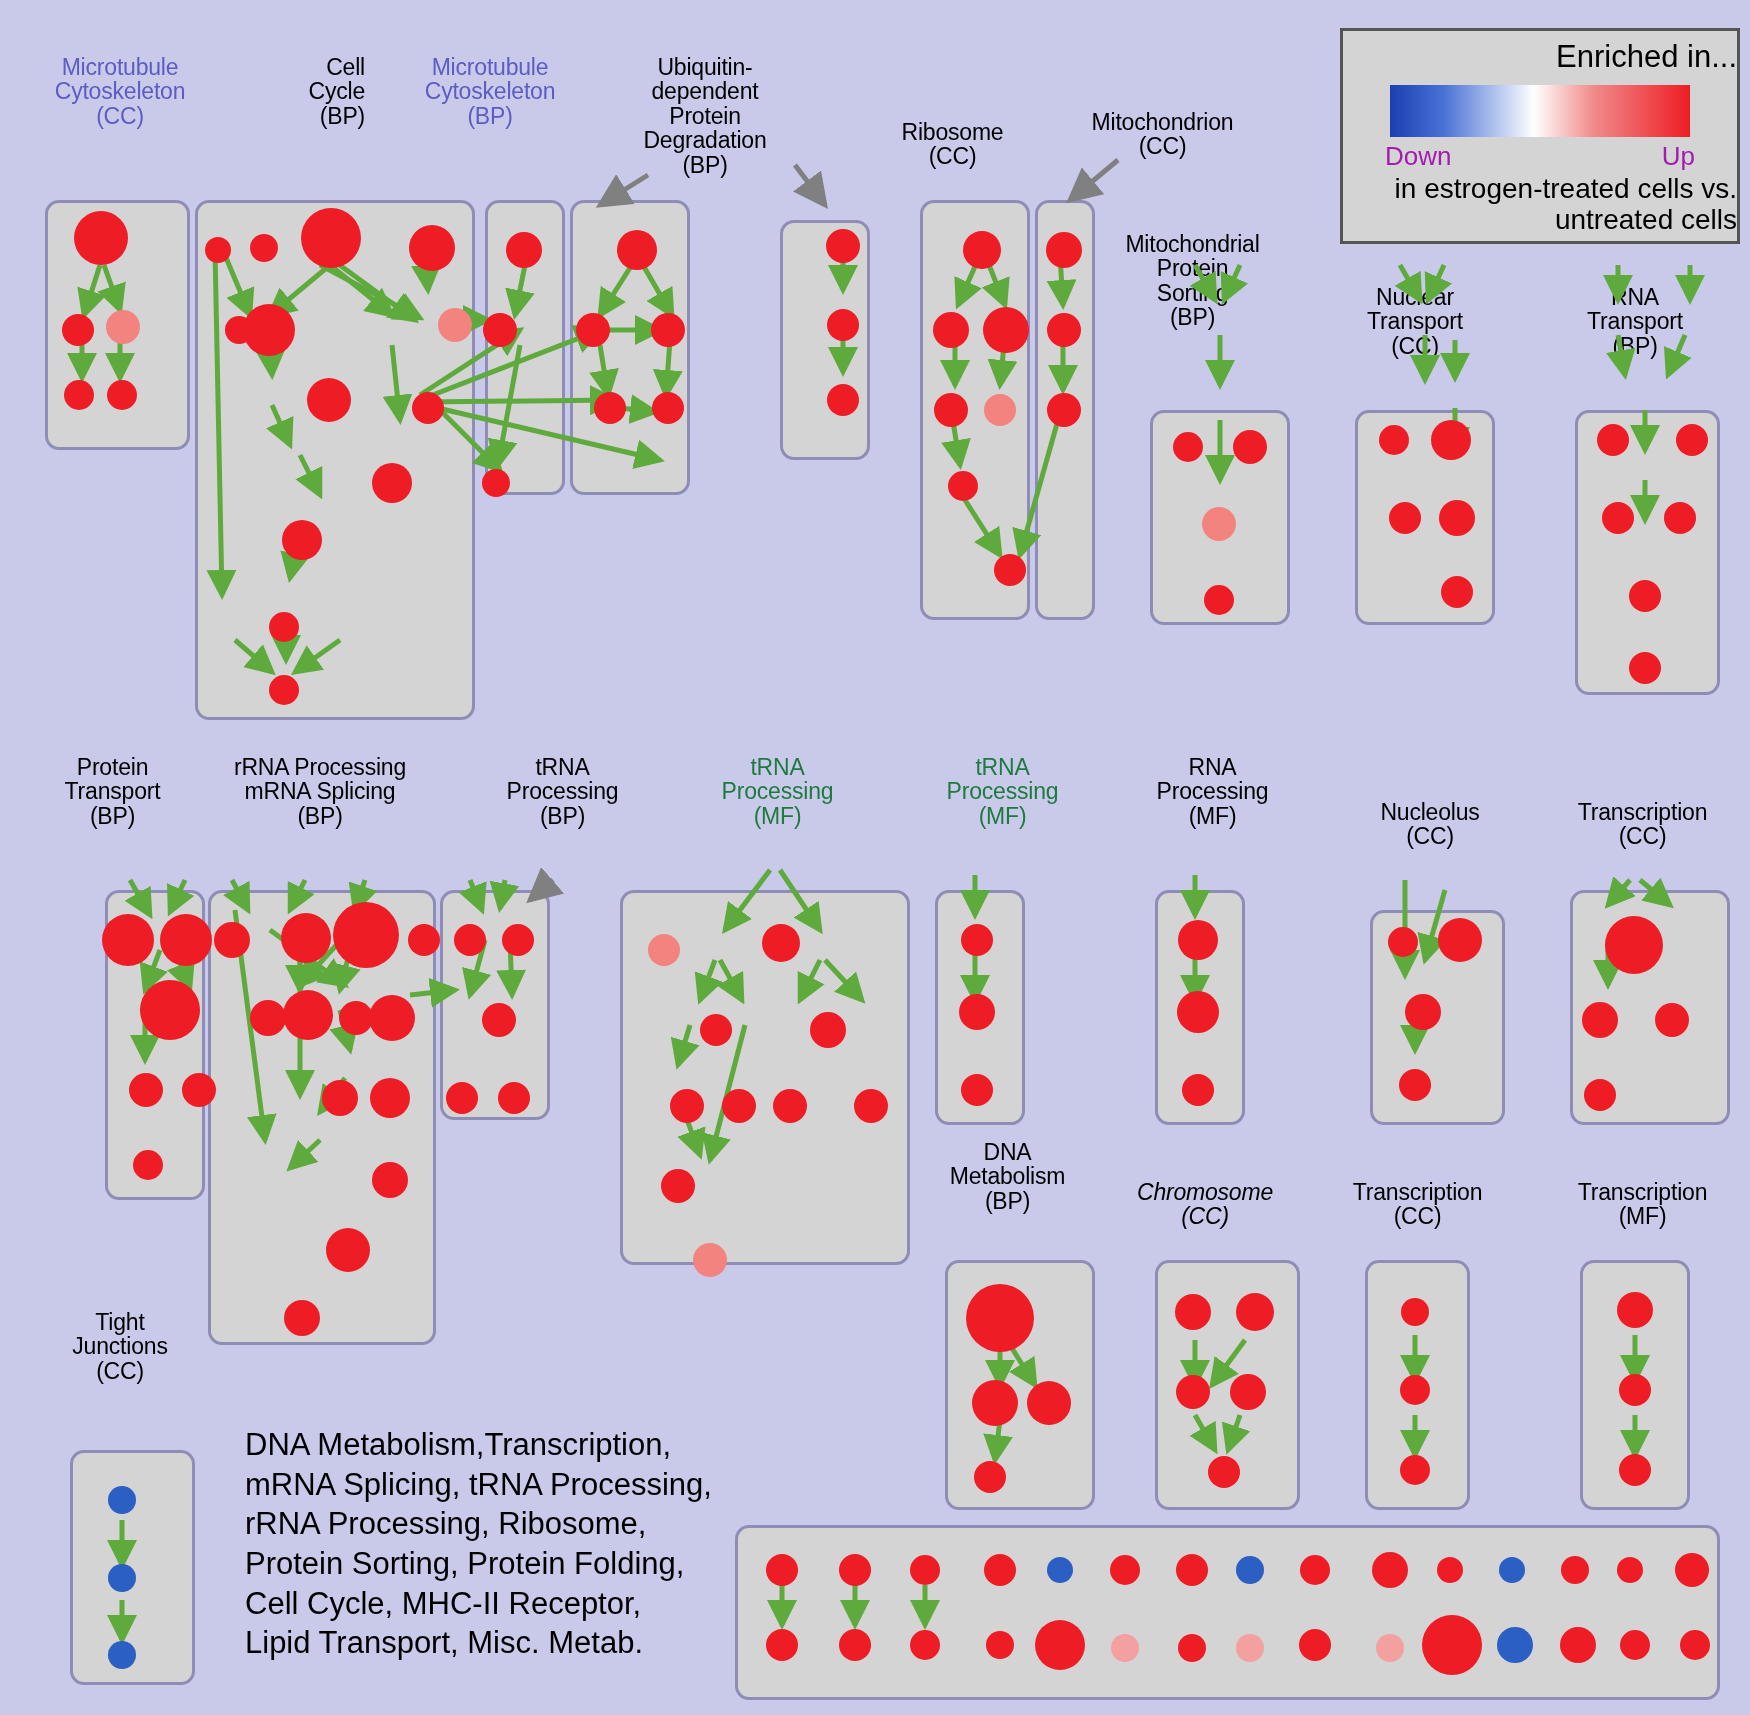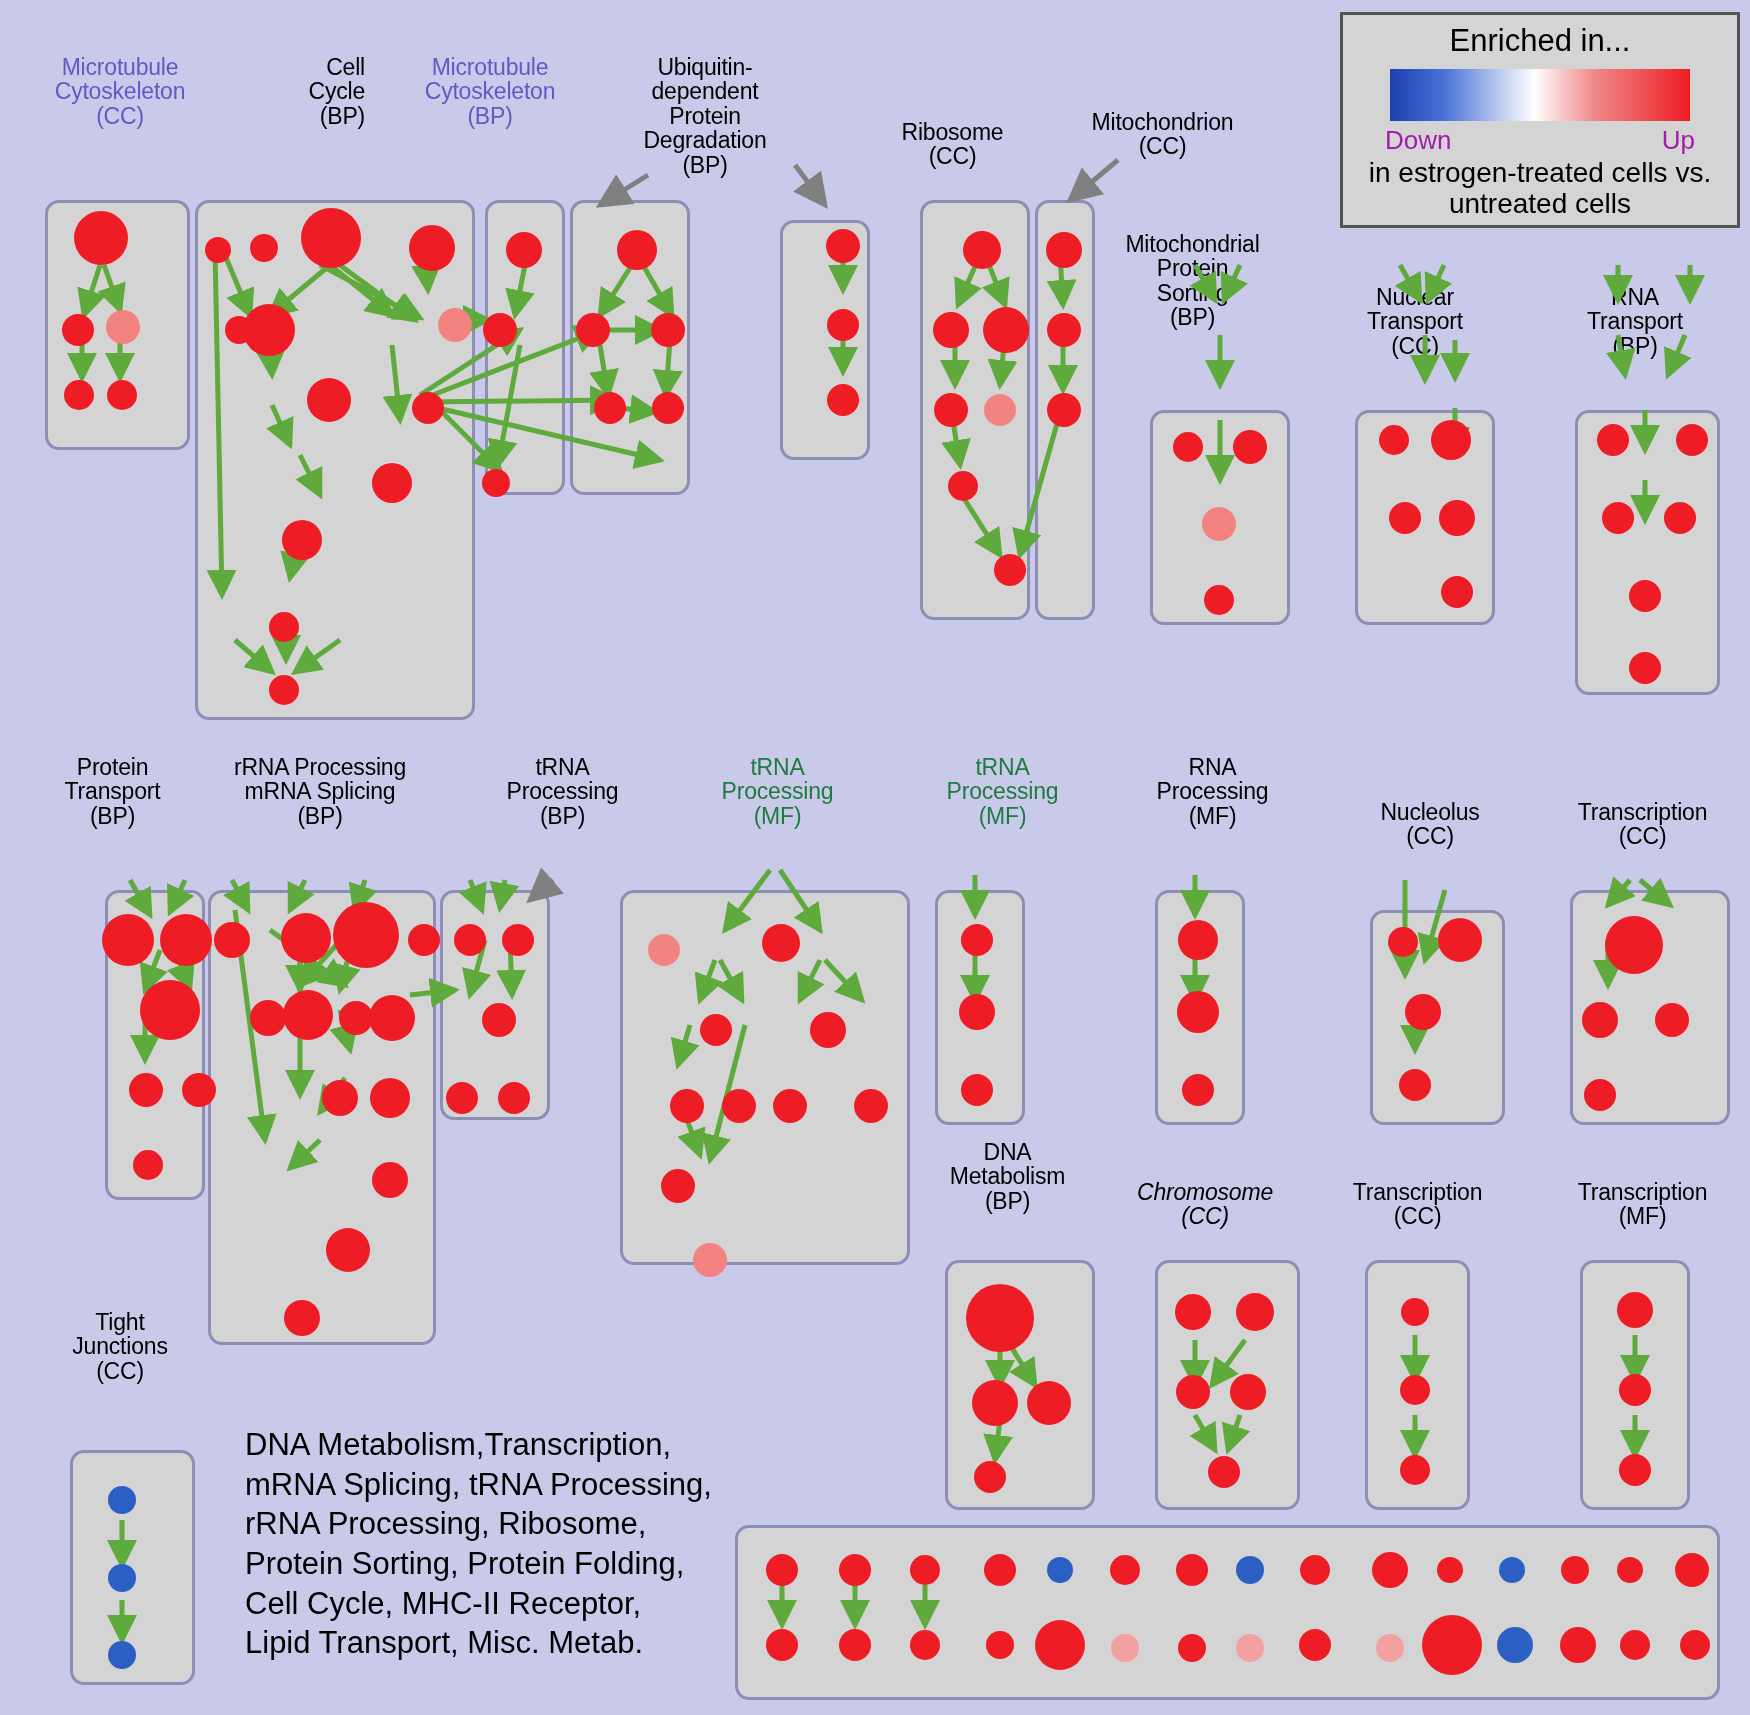--- a/index.html
+++ b/index.html
@@ -55,21 +55,21 @@
     white-space:pre-line;
     text-align:left;
   }
   svg.net{position:absolute;left:0;top:0;width:1750px;height:1715px;pointer-events:none;}
 </style>
 </head>
 <body>
 
 <div id="canvas">
 
-  <div class="legend" style="left:1340px;top:12px;width:400px;height:216px;">
+  <div class="legend" style="left:1340px;top:28px;width:400px;height:216px;text-align:right;">
     <div class="ttl">Enriched in...</div>
     <div class="bar"></div>
     <div class="ends">
       <span>Down</span>
       <span>Up</span>
     </div>
     <div class="sub">in estrogen-treated cells
 vs. untreated cells</div>
   </div>
 

